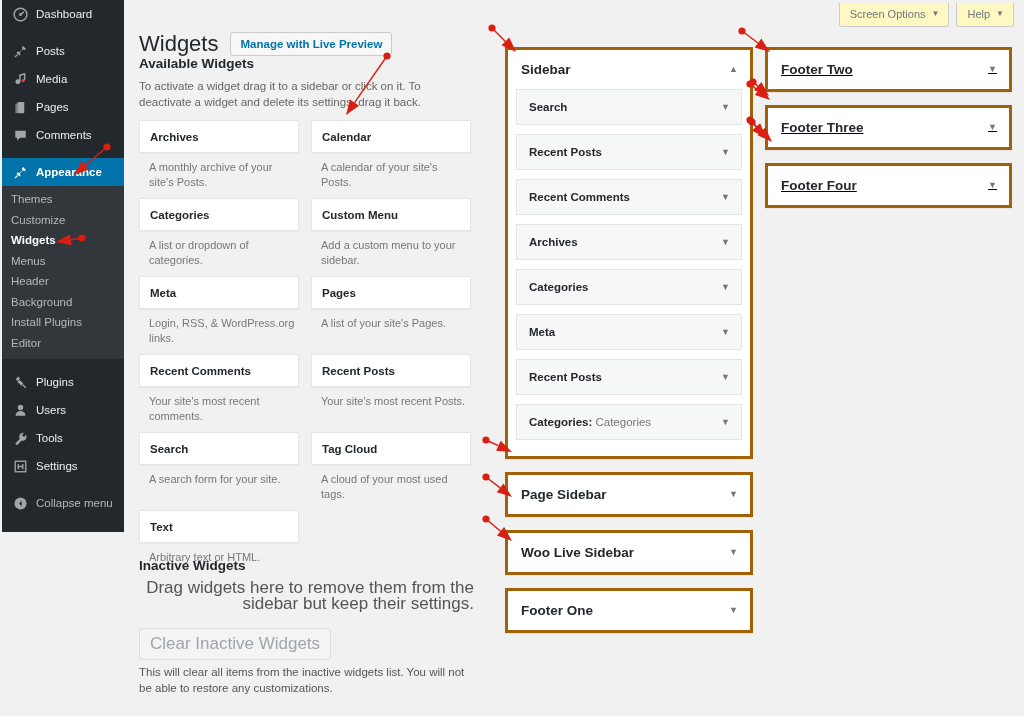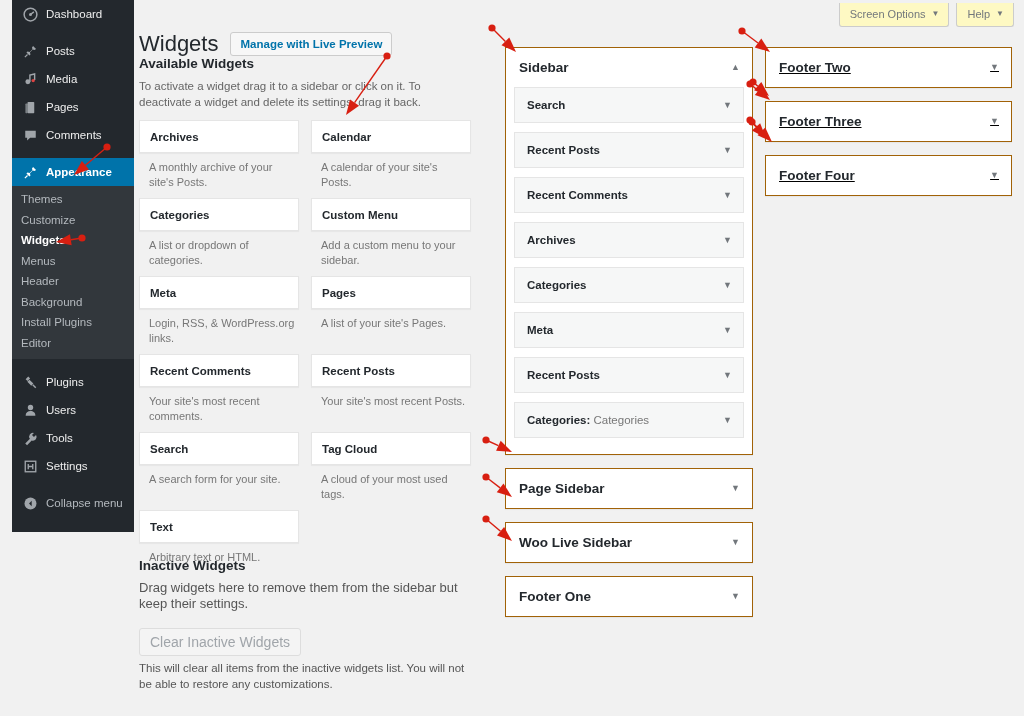--- a/index.html
+++ b/index.html
@@ -7,21 +7,21 @@
     margin: 0; padding: 0;
     width: 1024px; height: 716px;
     background: #f1f1f1;
     font-family: "Liberation Sans", sans-serif;
     overflow: hidden;
   }
   #root { position: relative; width: 1024px; height: 716px; background: #f1f1f1; }
 
   
   #adminmenu {
-    position: absolute; left: 12px; top: 0;
+    position: absolute; left: 2px; top: 0;
     width: 122px; height: 532px;
     background: #23282d;
     color: #eee;
   }
   .menu-item {
     display: flex; align-items: center;
     height: 28px;
     padding-left: 9px;
     font-size: 11.5px;
     color: #eeeeee;
@@ -98,36 +98,36 @@
     padding: 9px 10px;
     font-size: 11.5px; font-weight: bold; color: #23282d;
     height: 33px;
     display: flex; align-items: center;
     box-shadow: 0 1px 1px rgba(0,0,0,.04);
   }
   .wdesc { font-size: 11px; color: #777; line-height: 15px; padding: 7px 1px 7px 10px; min-height: 44px; }
 
   
   #inactive-col { position: absolute; left: 139px; top: 558px; width: 335px; }
-  #inactive-desc { font-size: 13px; color: #555; line-height: 16px; margin: 6px 0 16px 0; }
+  #inactive-desc { font-size: 17px; color: #555; line-height: 16px; margin: 6px 0 16px 0; text-align: right; }
   #clear-inactive-btn {
     display: inline-block;
     border: 1px solid #ddd; background: #f4f4f4;
-    color: #a0a5aa; font-size: 14px;
+    color: #a0a5aa; font-size: 17px;
     padding: 5px 10px; border-radius: 3px;
   }
   #inactive-note { font-size: 11.5px; color: #555; line-height: 16px; margin-top: 4px; }
 
   
   #areas-mid { position: absolute; left: 505px; top: 47px; width: 248px; }
   #areas-right { position: absolute; left: 765px; top: 47px; width: 247px; text-decoration: underline; }
 
   .area-panel {
     background: #fff;
-    border: 1px solid #a16207;
+    border: 3px solid #a16207;
     box-shadow: 0 1px 1px rgba(0,0,0,.04);
     margin-bottom: 13px;
   }
   .area-head {
     display: flex; align-items: center; justify-content: space-between;
     padding: 12px 12px 12px 13px;
   }
   .area-title { font-size: 13.5px; font-weight: bold; color: #23282d; }
   .area-caret { color: #72777c; font-size: 9px; line-height: 9px; }
   .area-body { padding: 0 8px 8px 8px; }

